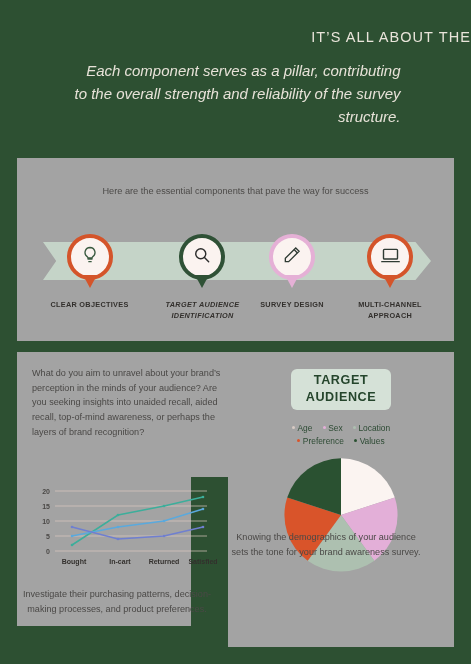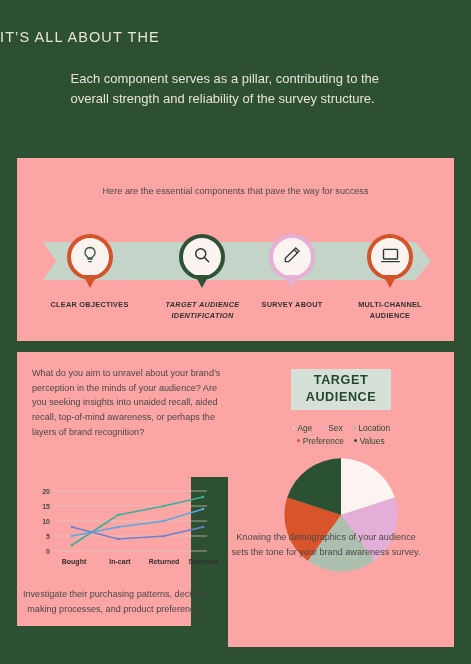--- a/index.html
+++ b/index.html
@@ -6,37 +6,37 @@
   body{
     width:471px;height:664px;
     background:#2d5032;
     font-family:"Liberation Sans", sans-serif;
     overflow:hidden;
     position:relative;
   }
   .page{width:471px;height:664px;position:relative;background:#2d5032;}
 
   
-  .header{padding-top:30px;text-align:left;}
+  .header{padding-top:30px;text-align:right;}
   .eyebrow{
     color:#e9e4da;font-size:14.5px;letter-spacing:1.1px;
     font-weight:400;line-height:1;
   }
   .bigtitle{
     color:#edaed0;font-size:33px;font-weight:bold;
     letter-spacing:0.4px;line-height:1.1;margin-top:9px;
     white-space:nowrap;
   }
   .subtitle{
-    color:#e7e2d8;font-size:13px;line-height:1.55;
-    margin:24px auto 0;width:330px;
-  }
-
-  
-  .card{background:#fca5a5;position:absolute;}
+    color:#e7e2d8;font-size:15px;line-height:1.55;
+    margin:14px auto 0;width:330px;font-style:italic;
+  }
+
+  
+  .card{background:#a3a3a3;position:absolute;}
 
   
   .card-components{
     left:17px;top:158px;width:437px;height:183px;
   }
   .comp-lead{
     color:#4c4a48;font-size:9.2px;line-height:1.65;
     text-align:center;width:290px;margin:26px auto 0;
   }
   .ribbon-wrap{position:absolute;left:0;top:84px;width:437px;height:38px;}
@@ -82,21 +82,21 @@
   }
 
   
   .card-pie{
     left:228px;top:352px;width:226px;height:295px;
   }
   .pie-title{
     margin:17px auto 0;width:100px;text-align:center;
     background:#d5e1d7;color:#25452c;
     font-size:12.6px;font-weight:bold;letter-spacing:0.6px;
-    line-height:1.35;padding:3px 0 4px;
+    line-height:1.35;padding:3px 0 4px;border-radius:6px;
   }
   .pie-legend{
     margin:12px auto 0;width:190px;text-align:center;
     font-size:8.4px;font-weight:normal;color:#2c4a33;line-height:1.5;
   }
   .lg{display:inline-block;margin:0 4px;white-space:nowrap;}
   .dot{
     display:inline-block;width:3px;height:3px;border-radius:50%;
     vertical-align:middle;margin-right:2.5px;position:relative;top:-1px;
   }
@@ -182,22 +182,22 @@
           </span>
         </div>
         <div class="pin-tail"></div>
       </div>
 
     </div>
 
     <div class="labels">
       <div class="comp-label" style="left:20px;width:105px;text-align:center;">CLEAR OBJECTIVES</div>
       <div class="comp-label" style="left:133px;width:105px;font-style:italic;">TARGET AUDIENCE IDENTIFICATION</div>
-      <div class="comp-label" style="left:237px;width:76px;">SURVEY ABOUT</div>
-      <div class="comp-label" style="left:325px;width:96px;">MULTI-CHANNEL AUDIENCE</div>
+      <div class="comp-label" style="left:237px;width:76px;">SURVEY DESIGN</div>
+      <div class="comp-label" style="left:325px;width:96px;">MULTI-CHANNEL APPROACH</div>
     </div>
   </div>
 
   <div class="card card-question">
     <p>What do you aim to unravel about your brand’s perception in the minds of your audience? Are you seeking insights into unaided recall, aided recall, top-of-mind awareness, or perhaps the layers of brand recognition?</p>
   </div>
 
   <div class="card card-pie">
     <div class="pie-title">
       <div>TARGET</div>

